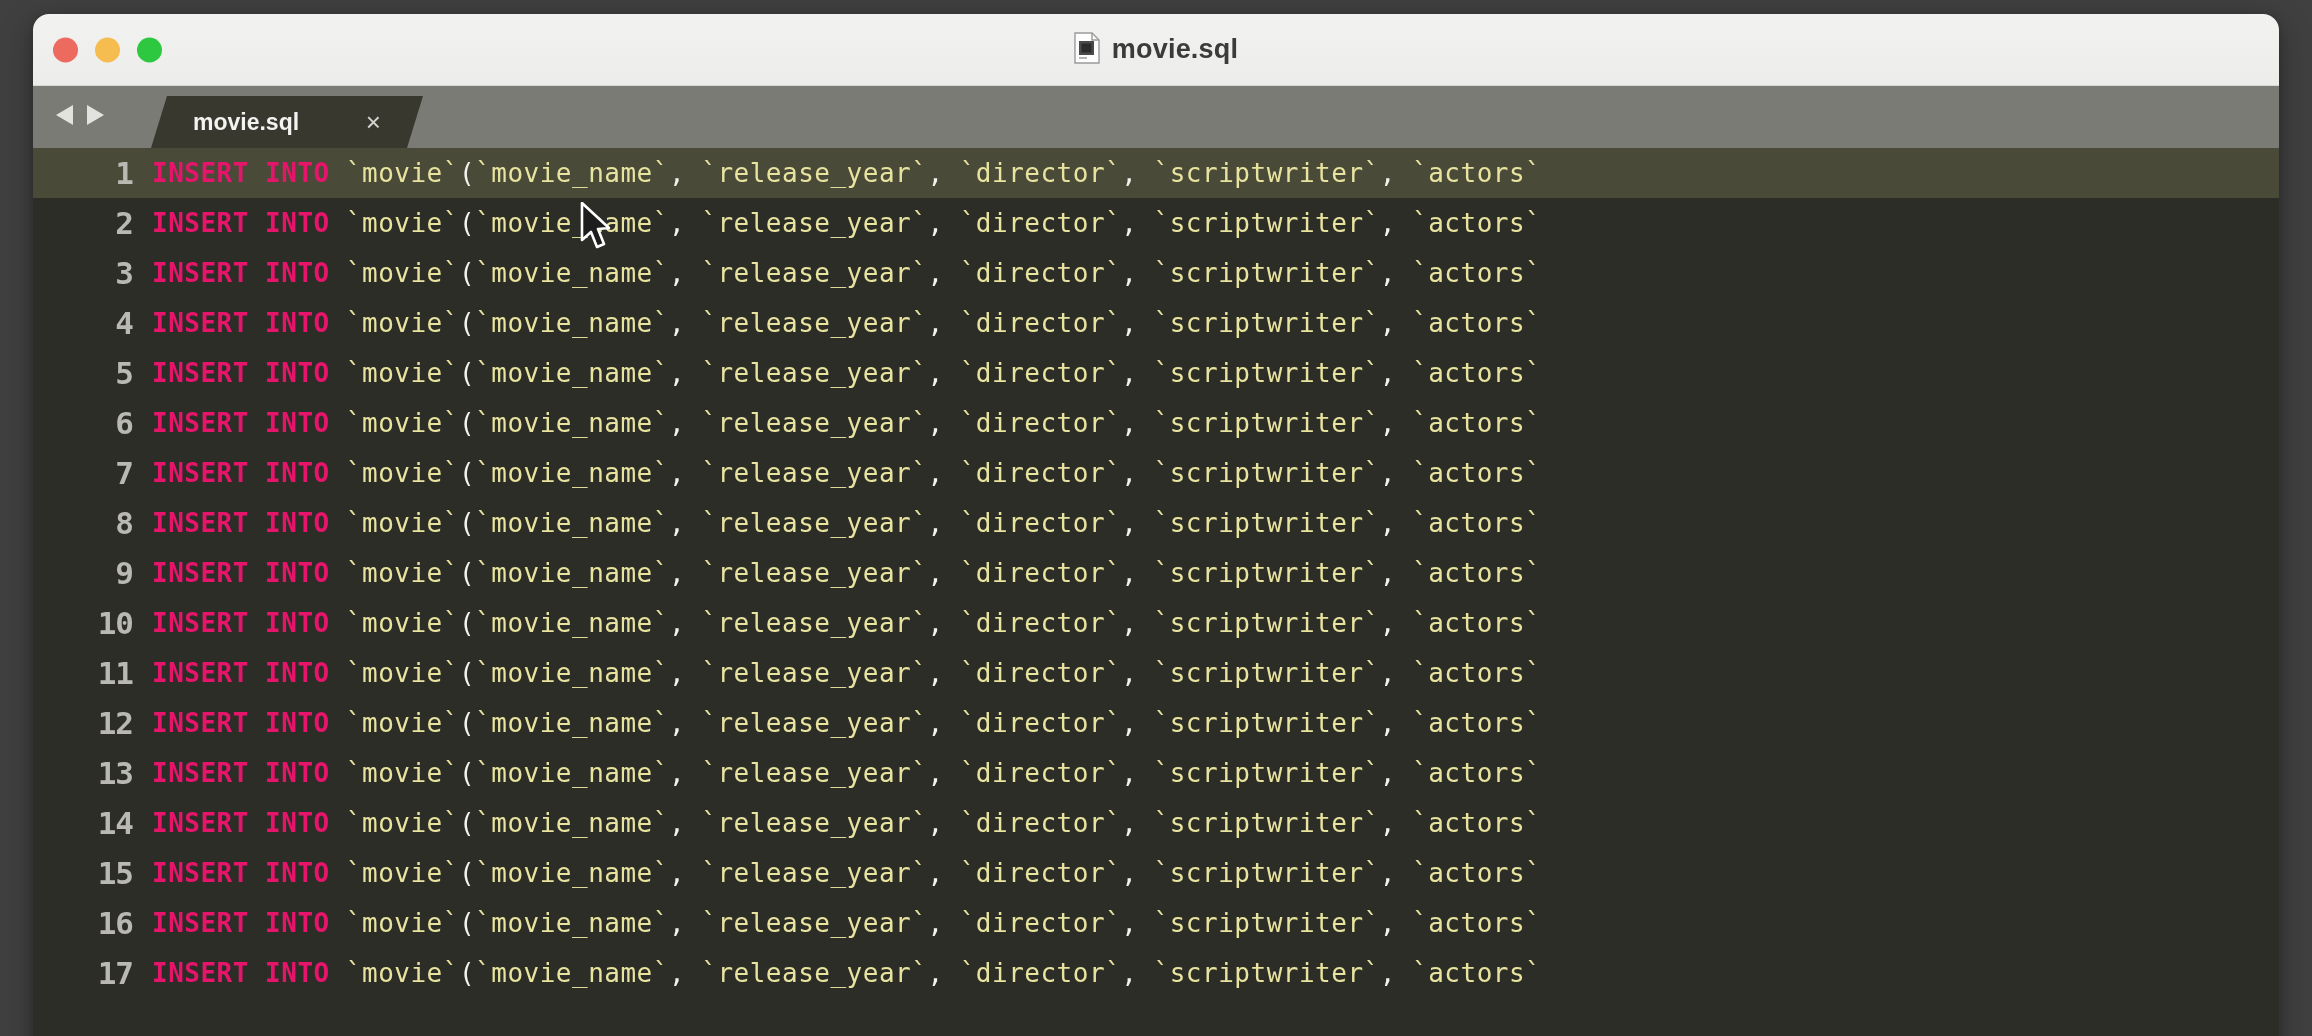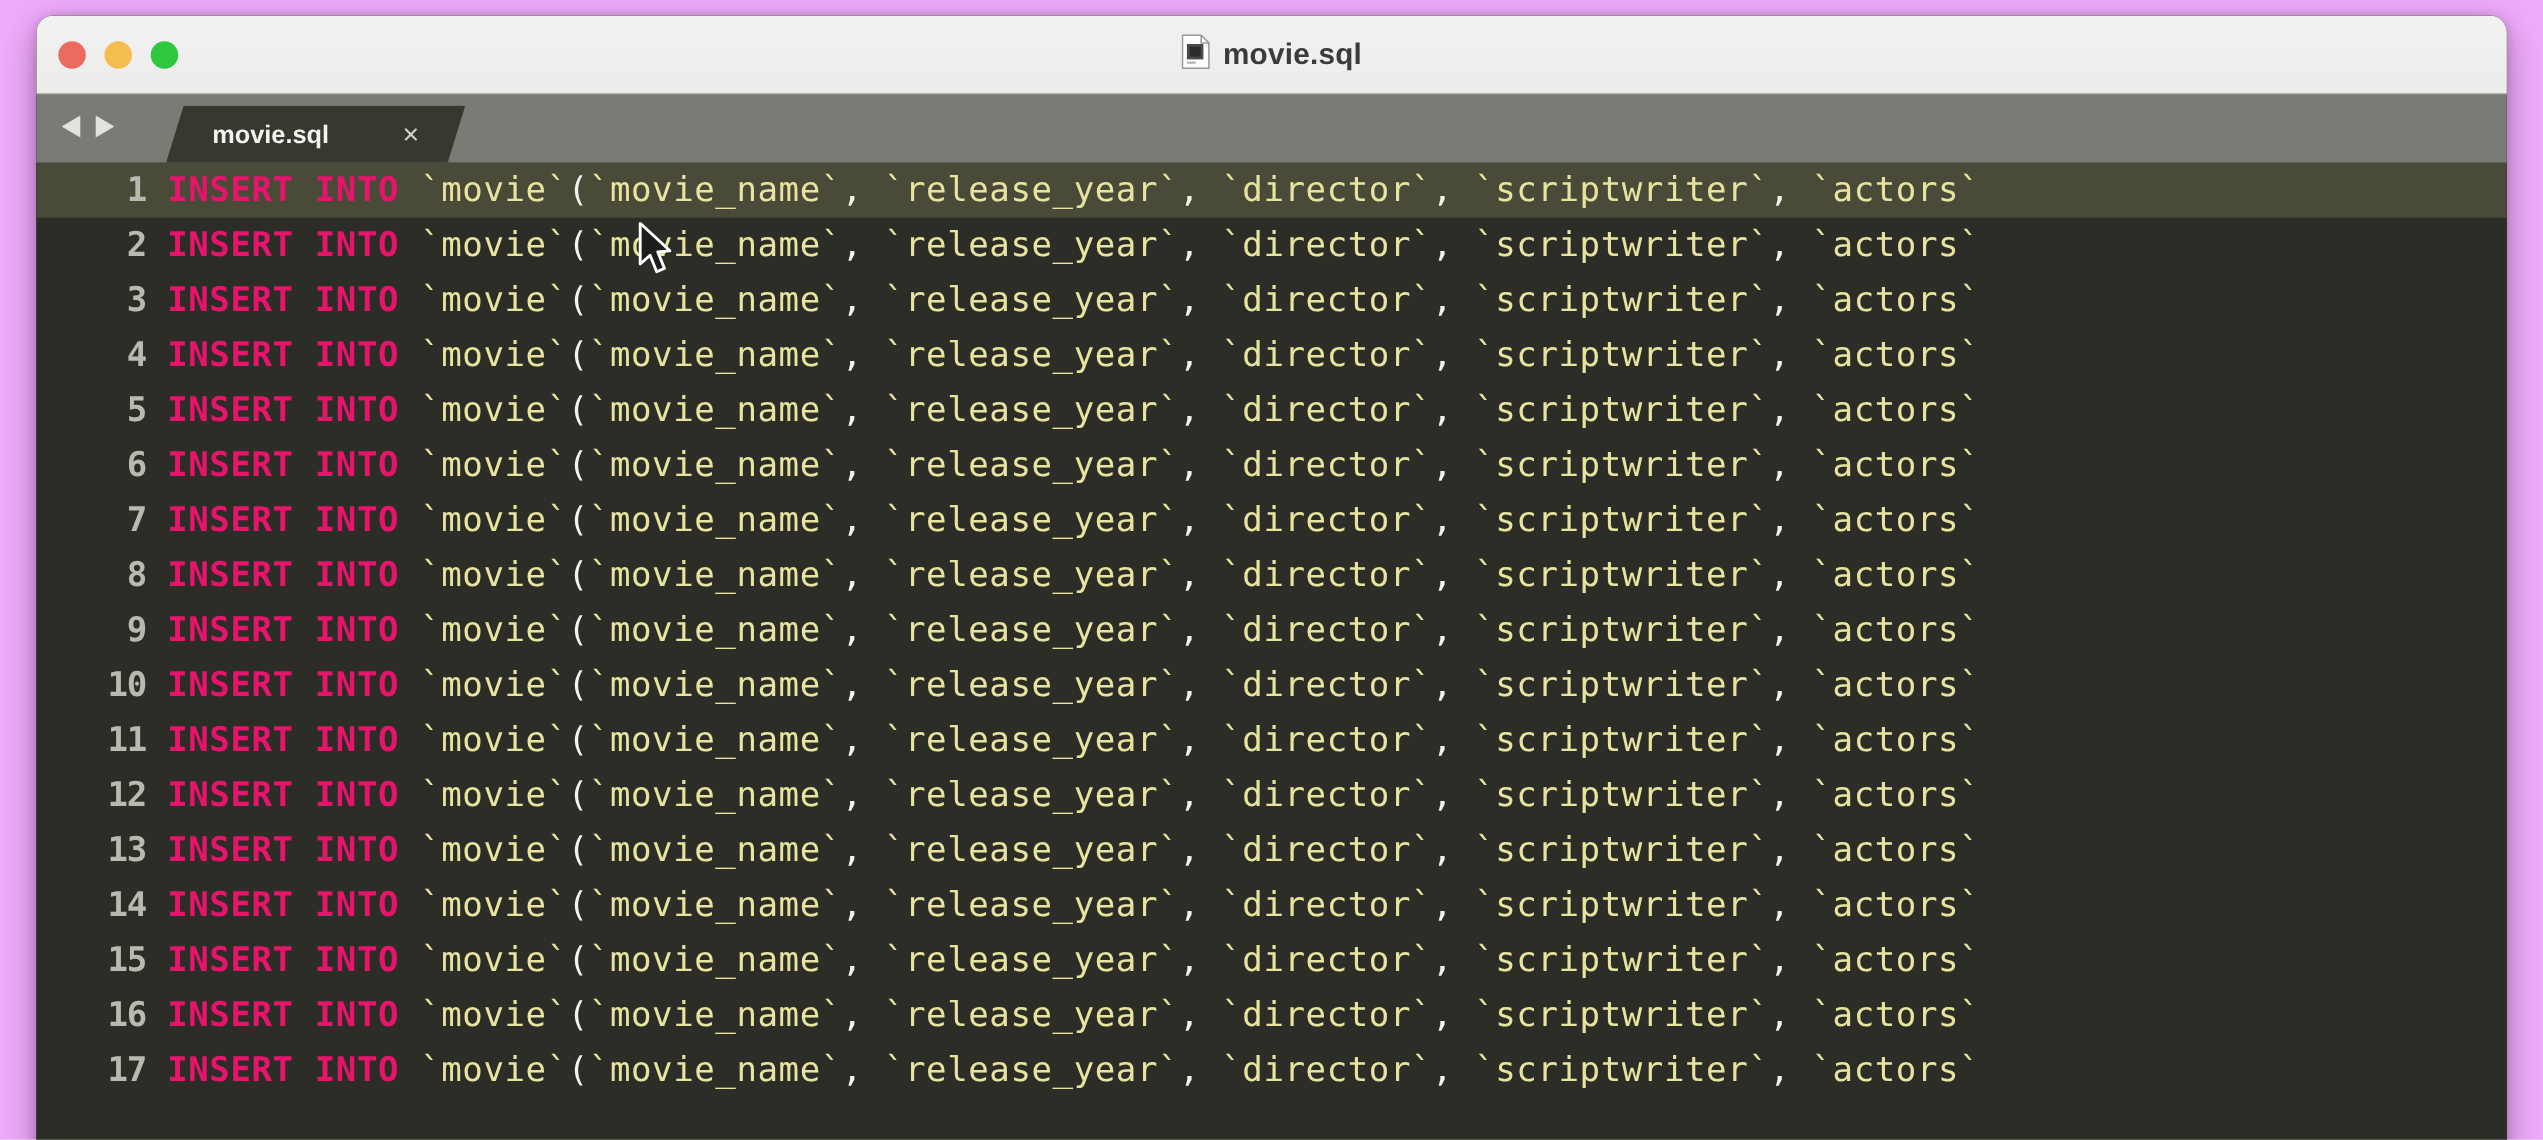--- a/index.html
+++ b/index.html
@@ -9,21 +9,21 @@
     width: 2312px;
     height: 1036px;
     overflow: hidden;
     font-family: "Liberation Sans", sans-serif;
   }
 
   #app {
     position: relative;
     width: 2312px;
     height: 1036px;
-    background: #f0abfc;
+    background: #404040;
   }
 
   
   .window {
     position: absolute;
     left: 33px;
     top: 14px;
     width: 2246px;
     height: 1050px;
     border-radius: 16px;
@@ -157,21 +157,21 @@
     font-size: 31px;
     font-weight: bold;
     letter-spacing: -1px;
   }
 
   .code-text {
     flex: 1;
     white-space: pre;
     overflow: hidden;
     font-family: "DejaVu Sans Mono", "Liberation Mono", monospace;
-    font-size: 31px;
+    font-size: 26px;
     letter-spacing: 0.5px;
   }
   .kw  { color: #e6156b; font-weight: bold; }
   .idf { color: #e8e4a0; }
   .pun { color: #f2f2ee; }
 
   
   .mouse-cursor {
     position: absolute;
     left: 547px;

